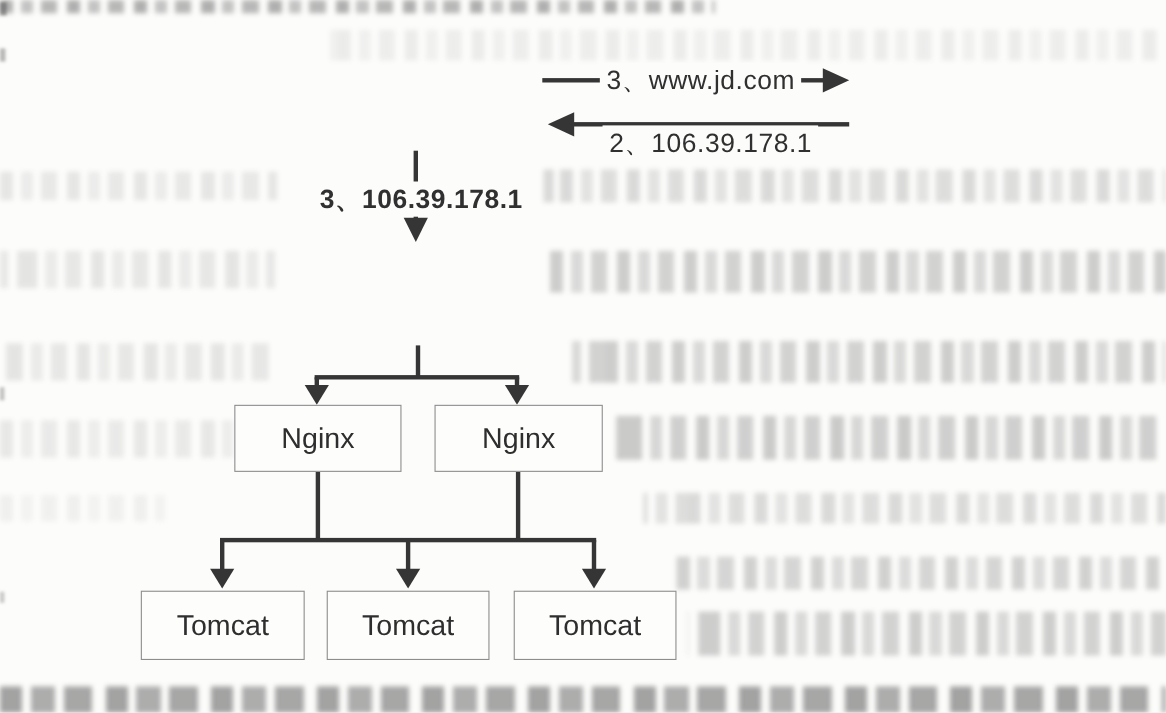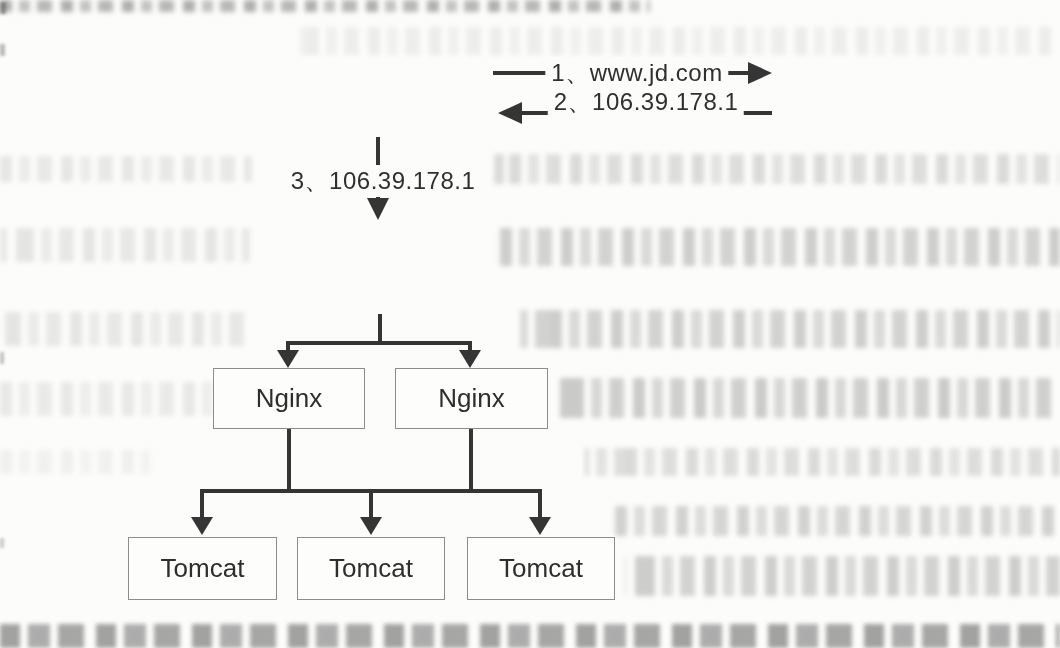--- a/index.html
+++ b/index.html
@@ -68,29 +68,29 @@
   <div class="noise-big" style="left:0;top:624px;width:1060px;height:24px;opacity:.5;"></div>
   <div class="edge-blob" style="left:0;top:2px;width:6px;height:12px;opacity:.55;"></div>
   <div class="edge-blob" style="left:0;top:44px;width:5px;height:12px;opacity:.4;"></div>
   <div class="edge-blob" style="left:0;top:352px;width:4px;height:12px;opacity:.35;"></div>
   <div class="edge-blob" style="left:0;top:538px;width:4px;height:10px;opacity:.3;"></div>
 
   <div class="diagram">
 
     <div class="hline" style="left:493px;top:71px;width:257px;height:4px;"></div>
     <div class="arrow arrow-right" style="left:748px;top:62px;"></div>
-    <div class="edge-label" style="left:637px;top:73px;">1、www.jd.com</div>
+    <div class="edge-label" style="left:637px;top:73px;">3、www.jd.com</div>
 
     <div class="hline" style="left:510px;top:111px;width:262px;height:4px;"></div>
     <div class="arrow arrow-left" style="left:498px;top:102px;"></div>
-    <div class="edge-label" style="left:646px;top:102px;">2、106.39.178.1</div>
+    <div class="edge-label" style="left:646px;top:130px;">2、106.39.178.1</div>
 
     <div class="vline" style="left:376px;top:137px;width:4px;height:63px;"></div>
     <div class="arrow arrow-down-lg" style="left:367px;top:198px;"></div>
-    <div class="edge-label" style="left:383px;top:181px;">3、106.39.178.1</div>
+    <div class="edge-label" style="left:383px;top:181px;font-weight:bold;">3、106.39.178.1</div>
 
     <div class="vline" style="left:378px;top:314px;width:4px;height:29px;"></div>
     <div class="hline" style="left:286px;top:341px;width:186px;height:4px;"></div>
     <div class="vline" style="left:286px;top:343px;width:4px;height:9px;"></div>
     <div class="arrow arrow-down" style="left:277px;top:350px;"></div>
     <div class="vline" style="left:468px;top:343px;width:4px;height:9px;"></div>
     <div class="arrow arrow-down" style="left:459px;top:350px;"></div>
 
     <div class="vline" style="left:287px;top:429px;width:4px;height:62px;"></div>
     <div class="vline" style="left:469px;top:429px;width:4px;height:62px;"></div>

